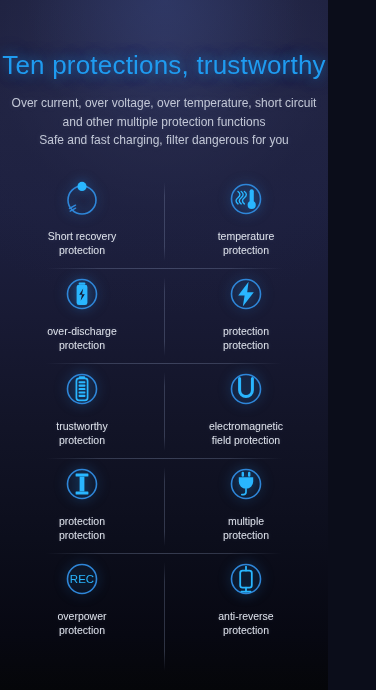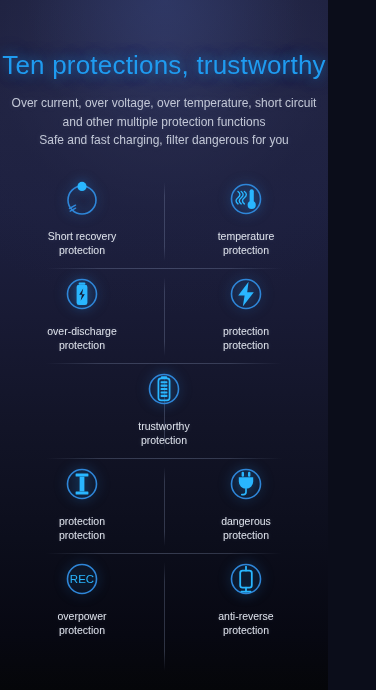--- a/index.html
+++ b/index.html
@@ -189,20 +189,32 @@
             <rect x="17.6" y="23.4" width="6.8" height="2.1" rx=".7" fill="#29b6ff"></rect>
             <rect x="17.6" y="26.8" width="6.8" height="2.1" rx=".7" fill="#29b6ff"></rect>
           </svg>
         </div>
         <div class="cap">
           <span>trustworthy</span>
           <span>protection</span>
         </div>
       </div>
 
+      <div class="cell">
+        <div class="icon-wrap">
+          <svg width="42" height="42" viewBox="0 0 42 42">
+            <circle cx="21" cy="21" r="14.5" fill="none" stroke="#2f86d8" stroke-width="1.6"></circle>
+            <path d="M14.6 10.4 L14.6 22.2 a6.4 6.4 0 0 0 12.8 0 L27.4 10.4" fill="none" stroke="#29b6ff" stroke-width="3" stroke-linecap="round"></path>
+          </svg>
+        </div>
+        <div class="cap">
+          <span>electromagnetic</span>
+          <span>field protection</span>
+        </div>
+      </div>
     </div>
 
     <div class="row">
       <div class="vdiv"></div>
       <div class="hdiv"></div>
 
       <div class="cell">
         <div class="icon-wrap">
           <svg width="42" height="42" viewBox="0 0 42 42">
             <circle cx="21" cy="21" r="14.5" fill="none" stroke="#2f86d8" stroke-width="1.6"></circle>
@@ -221,21 +233,21 @@
         <div class="icon-wrap">
           <svg width="42" height="42" viewBox="0 0 42 42">
             <circle cx="21" cy="21" r="14.5" fill="none" stroke="#2f86d8" stroke-width="1.6"></circle>
             <rect x="16.6" y="8.8" width="2.4" height="5" rx="1" fill="#29b6ff"></rect>
             <rect x="23" y="8.8" width="2.4" height="5" rx="1" fill="#29b6ff"></rect>
             <path d="M13.8 14.2 h14.4 v4.4 a7.2 7.2 0 0 1 -14.4 0 Z" fill="#29b6ff"></path>
             <path d="M21 25.8 v3.2 a2.6 2.6 0 0 1 -2.6 2.6 h-1.6" fill="none" stroke="#29b6ff" stroke-width="1.7" stroke-linecap="round"></path>
           </svg>
         </div>
         <div class="cap">
-          <span>dangerous</span>
+          <span>multiple</span>
           <span>protection</span>
         </div>
       </div>
     </div>
 
     <div class="row">
       <div class="vdiv"></div>
 
       <div class="cell">
         <div class="icon-wrap">

